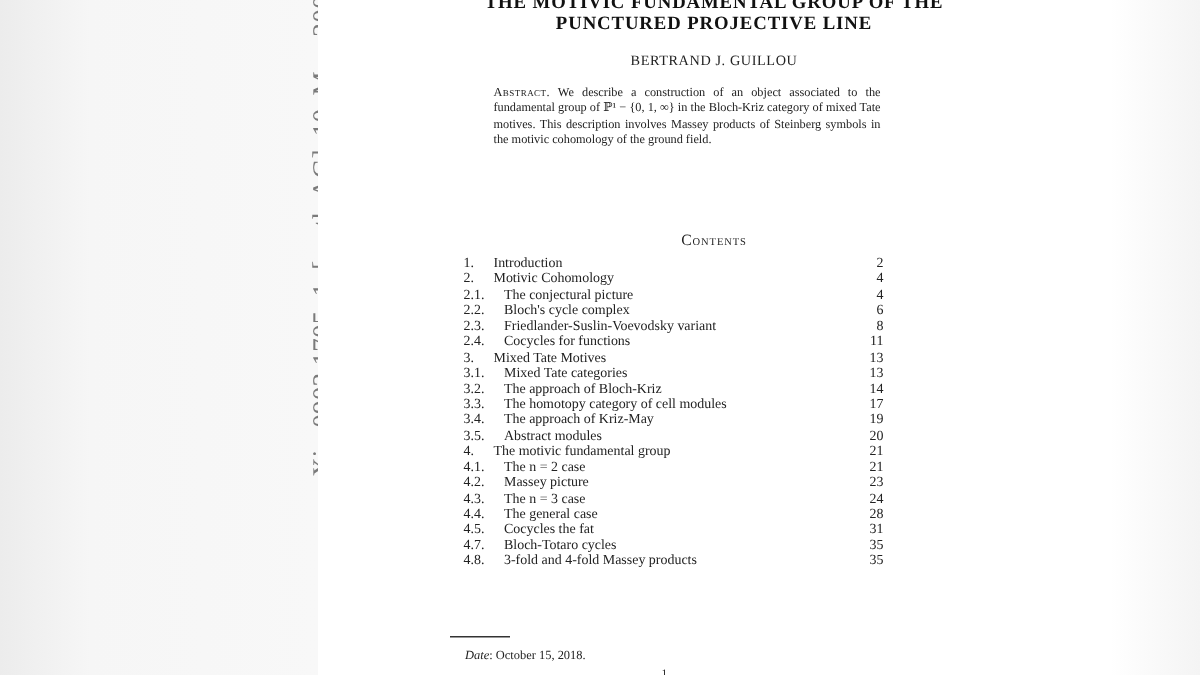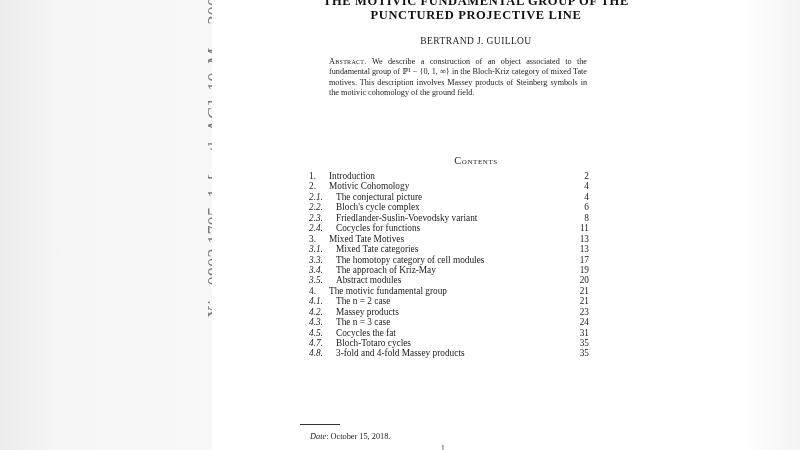--- a/index.html
+++ b/index.html
@@ -110,21 +110,20 @@
       height: 10.45px;
       line-height: 10.45px;
       white-space: nowrap;
     }
     .toc-num {
       display: inline-block;
       width: 16px;
     }
     .toc-row.sub .toc-num {
       width: 23px;
-      font-style: italic;
     }
     .toc-title {
       display: inline-block;
     }
     .toc-page {
       position: absolute;
       right: 0;
       top: 0;
       text-align: right;
     }
@@ -183,27 +182,29 @@
 
     <div class="toc" id="toc">
         <div class="toc-row"><span class="toc-num">1.</span><span style="display: inline-block; width: 4px;"></span><span class="toc-title">Introduction</span><span class="toc-page">2</span></div>
         <div class="toc-row"><span class="toc-num">2.</span><span style="display: inline-block; width: 4px;"></span><span class="toc-title">Motivic Cohomology</span><span class="toc-page">4</span></div>
         <div class="toc-row sub"><span class="toc-num">2.1.</span><span style="display: inline-block; width: 4px;"></span><span class="toc-title">The conjectural picture</span><span class="toc-page">4</span></div>
         <div class="toc-row sub"><span class="toc-num">2.2.</span><span style="display: inline-block; width: 4px;"></span><span class="toc-title">Bloch's cycle complex</span><span class="toc-page">6</span></div>
         <div class="toc-row sub"><span class="toc-num">2.3.</span><span style="display: inline-block; width: 4px;"></span><span class="toc-title">Friedlander-Suslin-Voevodsky variant</span><span class="toc-page">8</span></div>
         <div class="toc-row sub"><span class="toc-num">2.4.</span><span style="display: inline-block; width: 4px;"></span><span class="toc-title">Cocycles for functions</span><span class="toc-page">11</span></div>
         <div class="toc-row"><span class="toc-num">3.</span><span style="display: inline-block; width: 4px;"></span><span class="toc-title">Mixed Tate Motives</span><span class="toc-page">13</span></div>
         <div class="toc-row sub"><span class="toc-num">3.1.</span><span style="display: inline-block; width: 4px;"></span><span class="toc-title">Mixed Tate categories</span><span class="toc-page">13</span></div>
+        <div class="toc-row sub"><span class="toc-num">3.2.</span><span style="display: inline-block; width: 4px;"></span><span class="toc-title">The approach of Bloch-Kriz</span><span class="toc-page">14</span></div>
         <div class="toc-row sub"><span class="toc-num">3.3.</span><span style="display: inline-block; width: 4px;"></span><span class="toc-title">The homotopy category of cell modules</span><span class="toc-page">17</span></div>
         <div class="toc-row sub"><span class="toc-num">3.4.</span><span style="display: inline-block; width: 4px;"></span><span class="toc-title">The approach of Kriz-May</span><span class="toc-page">19</span></div>
         <div class="toc-row sub"><span class="toc-num">3.5.</span><span style="display: inline-block; width: 4px;"></span><span class="toc-title">Abstract modules</span><span class="toc-page">20</span></div>
         <div class="toc-row"><span class="toc-num">4.</span><span style="display: inline-block; width: 4px;"></span><span class="toc-title">The motivic fundamental group</span><span class="toc-page">21</span></div>
         <div class="toc-row sub"><span class="toc-num">4.1.</span><span style="display: inline-block; width: 4px;"></span><span class="toc-title">The n = 2 case</span><span class="toc-page">21</span></div>
-        <div class="toc-row sub"><span class="toc-num">4.2.</span><span style="display: inline-block; width: 4px;"></span><span class="toc-title">Massey products</span><span class="toc-page">23</span></div>
+        <div class="toc-row sub"><span class="toc-num">4.2.</span><span style="display: inline-block; width: 4px;"></span><span class="toc-title">Massey picture</span><span class="toc-page">23</span></div>
         <div class="toc-row sub"><span class="toc-num">4.3.</span><span style="display: inline-block; width: 4px;"></span><span class="toc-title">The n = 3 case</span><span class="toc-page">24</span></div>
+        <div class="toc-row sub"><span class="toc-num">4.4.</span><span style="display: inline-block; width: 4px;"></span><span class="toc-title">The general case</span><span class="toc-page">28</span></div>
         <div class="toc-row sub"><span class="toc-num">4.5.</span><span style="display: inline-block; width: 4px;"></span><span class="toc-title">Cocycles the fat</span><span class="toc-page">31</span></div>
         <div class="toc-row sub"><span class="toc-num">4.7.</span><span style="display: inline-block; width: 4px;"></span><span class="toc-title">Bloch-Totaro cycles</span><span class="toc-page">35</span></div>
         <div class="toc-row sub"><span class="toc-num">4.8.</span><span style="display: inline-block; width: 4px;"></span><span class="toc-title">3-fold and 4-fold Massey products</span><span class="toc-page">35</span></div>
       </div>
 
     <div class="footnote-rule"></div>
     <div class="footnote">
       <span class="label">Date</span><span>: October 15, 2018.</span>
     </div>
 

